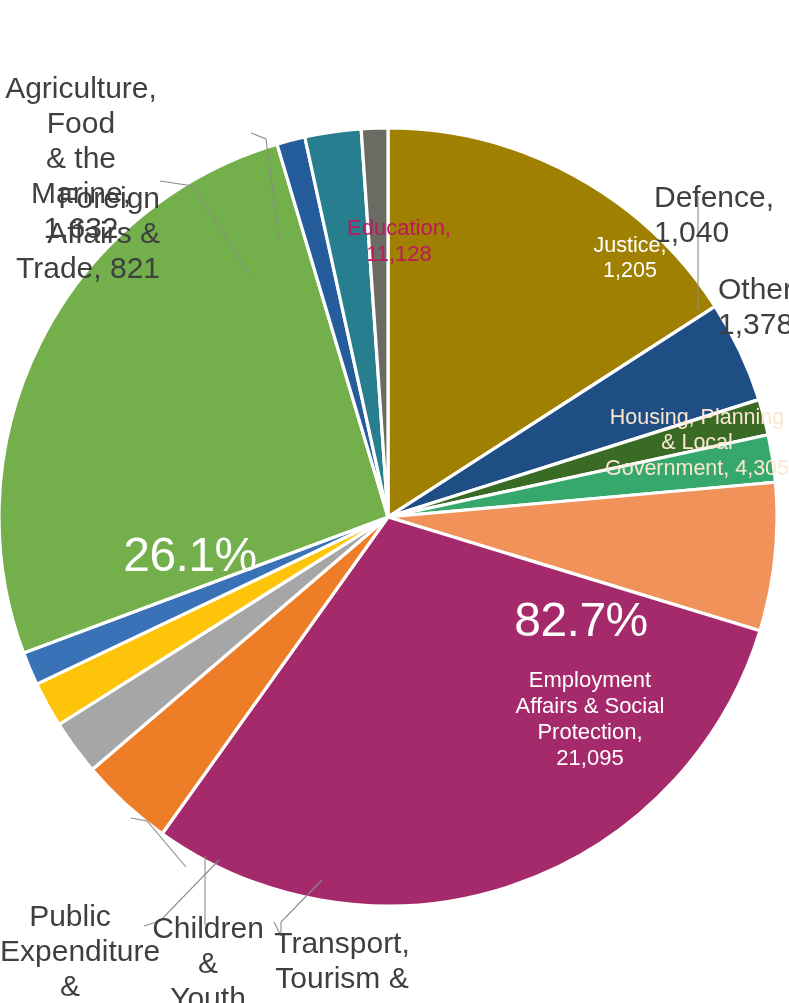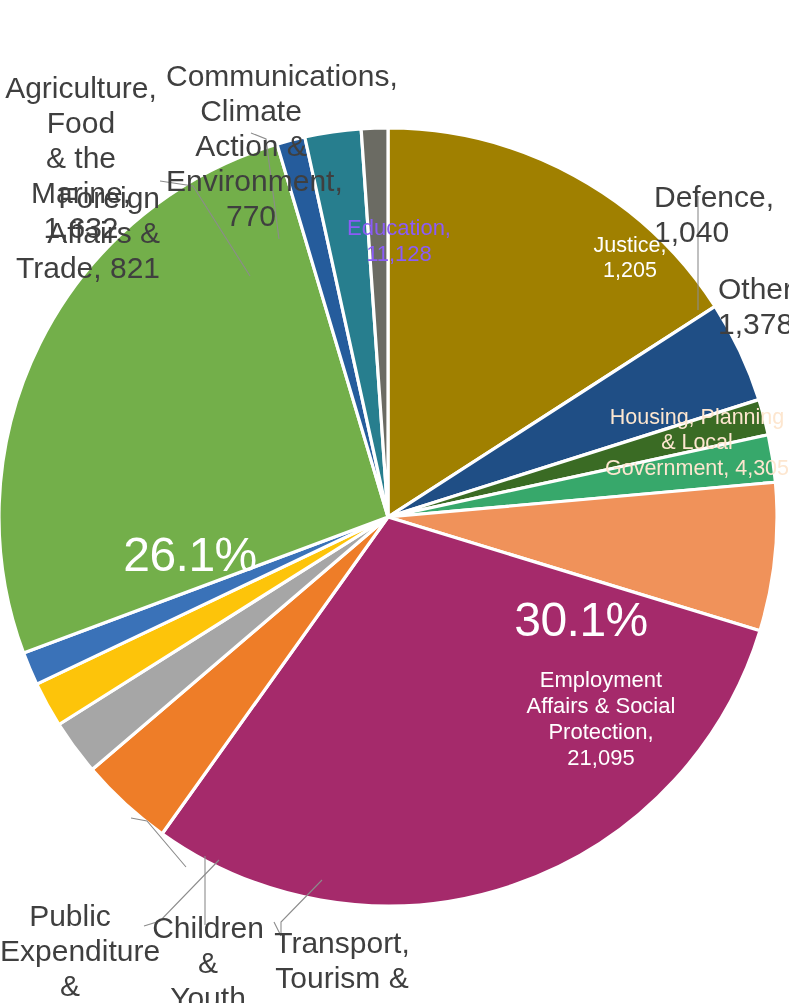--- a/index.html
+++ b/index.html
@@ -5,21 +5,21 @@
   html,body{margin:0;padding:0;background:#ffffff;}
   body{width:789px;height:1003px;position:relative;overflow:hidden;
        font-family:"Liberation Sans",sans-serif;color:#404040;}
   #chart-root{position:absolute;inset:0;}
   svg.pie{position:absolute;left:0;top:0;width:789px;height:1003px;overflow:visible;}
   .leader{stroke:#8c8c8c;stroke-width:1.1;fill:none;}
   .olabel{position:absolute;font-size:30px;line-height:1.17;color:#3f3f3f;
           white-space:pre-line;}
   .ilabel{position:absolute;color:#ffffff;text-align:center;white-space:pre-line;
           font-size:22px;line-height:1.18;}
-  .ilabel.cream{color:#8b5cf6;}
+  .ilabel.cream{color:#be185d;}
   .ilabel.warm{color:#fde6cf;}
   .pct{font-size:56px;line-height:1.05;letter-spacing:-.5px;}
   .pct.big{font-size:48px;}
   .ta-c{text-align:center;}
   .ta-l{text-align:left;}
 </style>
 </head>
 <body>
 
 <div id="chart-root">
@@ -50,23 +50,20 @@
       <path class="leader" d="M205 925 L205 856"></path>
       <path class="leader" d="M274 922 L281 936"></path>
       <path class="leader" d="M281 936 L281 922 L322 880"></path>
     </g>
   </svg>
 
   <div class="olabel ta-c" style="left:0px;top:70px;width:162px;">Agriculture, Food
 &amp; the Marine,
 1,632</div>
 
-  <div class="olabel ta-c" style="left:166px;top:58px;width:170px;">Communications,
-Climate Action &amp;
-Environment, 770</div>
 
   <div class="olabel ta-c" style="left:0px;top:180px;width:160px;text-align:right;">Foreign Affairs &amp;
 Trade, 821</div>
 
   <div class="olabel ta-l" style="left:654px;top:179px;width:140px;">Defence, 1,040</div>
 
   <div class="olabel ta-l" style="left:718px;top:271px;width:80px;">Other,
 1,378</div>
 
 
@@ -85,21 +82,21 @@
   <div class="ilabel cream ta-c" style="left:313px;top:215px;width:172px;">Education,
 11,128</div>
 
   <div class="ilabel ta-c" style="left:570px;top:233px;width:120px;font-size:21.5px;">Justice,
 1,205</div>
 
   <div class="ilabel warm ta-c" style="left:602px;top:405px;width:190px;font-size:21.5px;">Housing, Planning
 &amp; Local
 Government, 4,305</div>
 
-  <div class="ilabel pct big ta-c" style="left:466px;top:595px;width:230px;">30.1%</div>
-  <div class="ilabel ta-c" style="left:501px;top:667px;width:200px;">Employment
+  <div class="ilabel pct big ta-c" style="left:466px;top:595px;width:230px;">82.7%</div>
+  <div class="ilabel ta-c" style="left:490px;top:667px;width:200px;">Employment
 Affairs &amp; Social
 Protection,
 21,095</div>
 
   <div class="ilabel pct big ta-c" style="left:80px;top:530px;width:220px;">26.1%</div>
 
 </div>
 
 </body></html>

